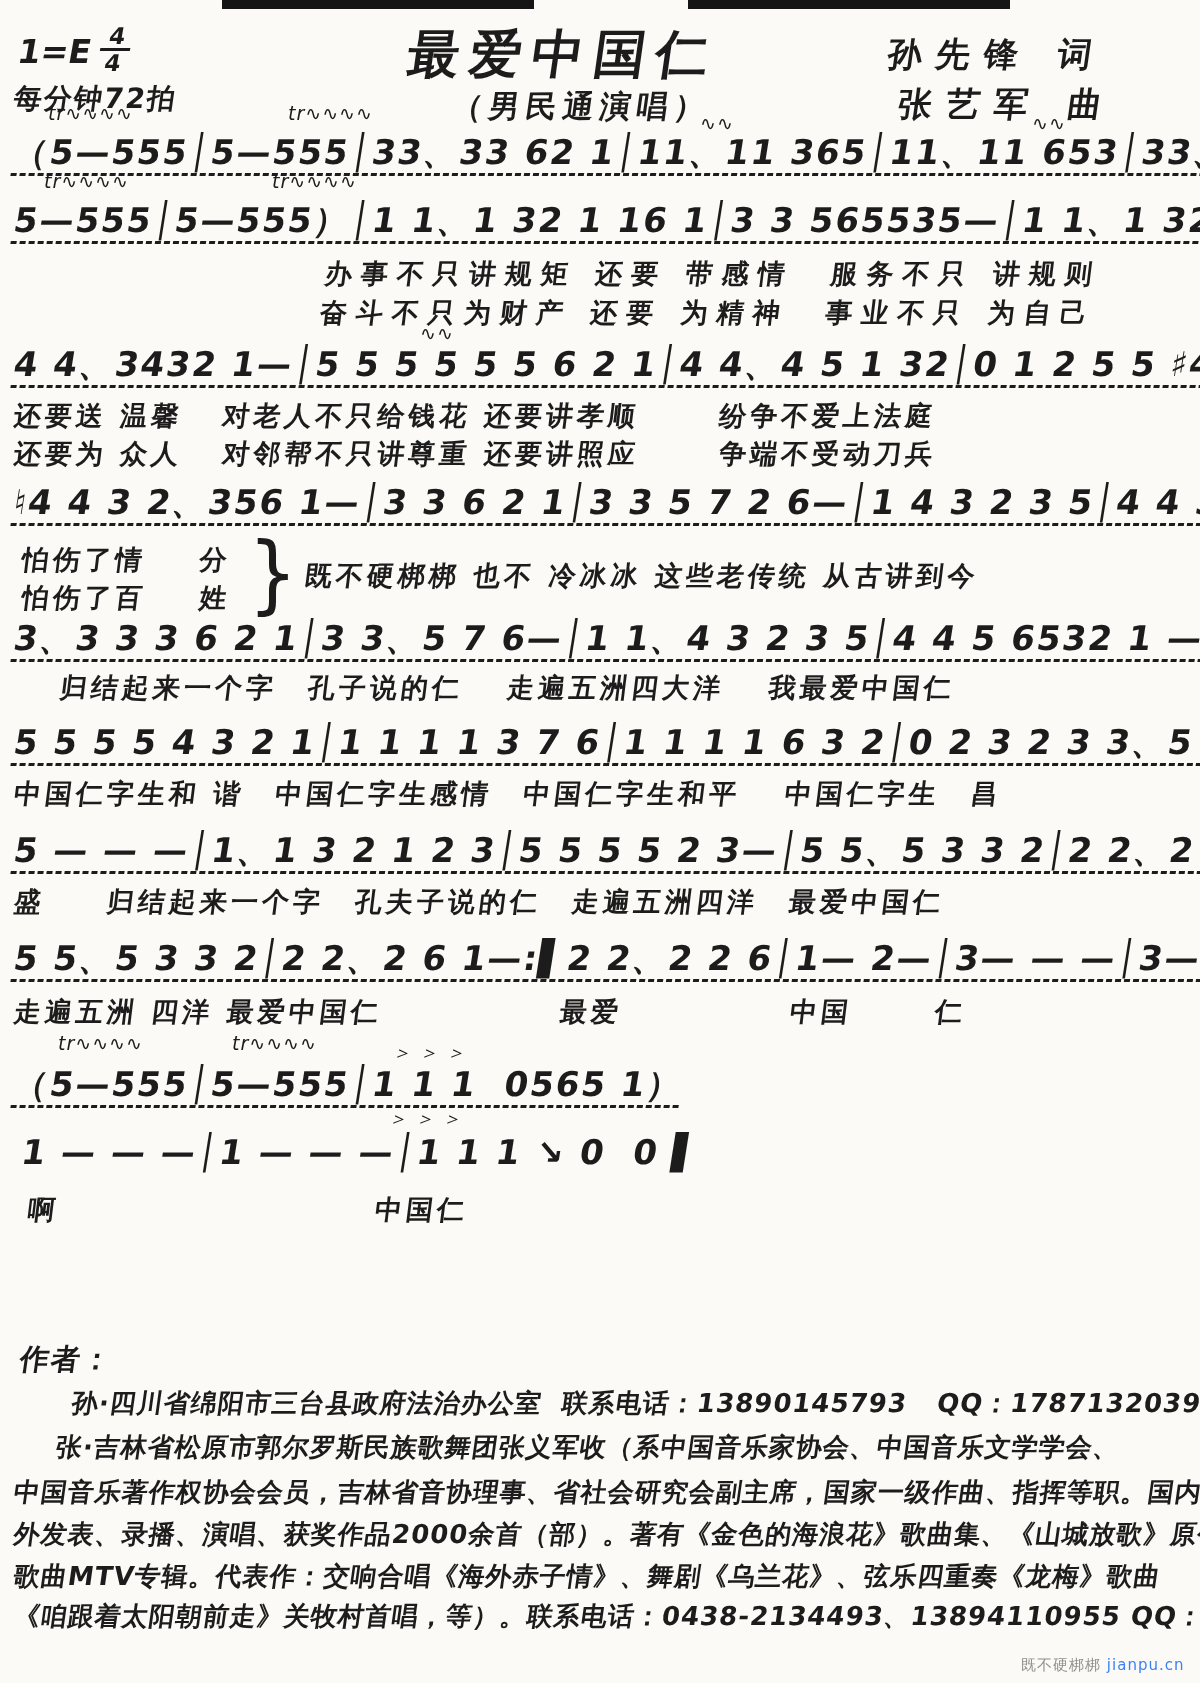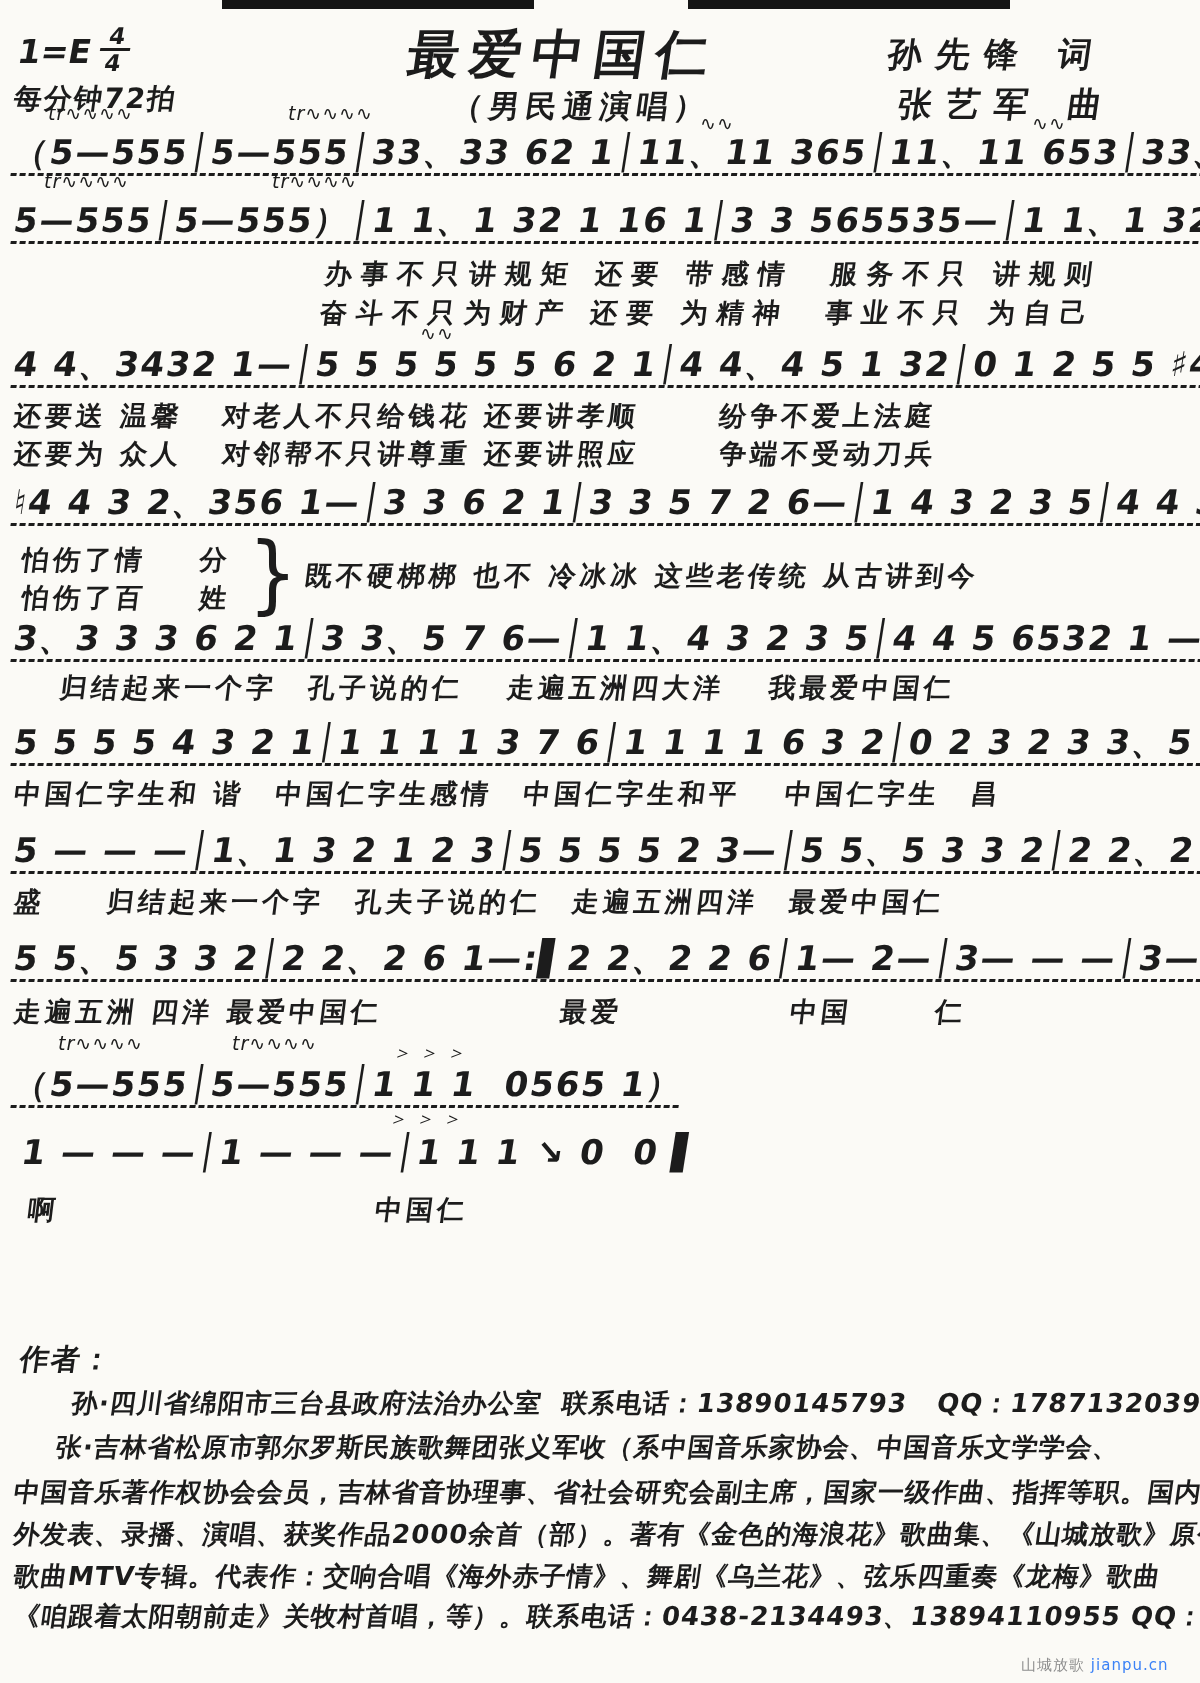--- a/index.html
+++ b/index.html
@@ -100,16 +100,16 @@
 
   <div class="abs authors-label" style="left:20px;top:1340px;">作者：</div>
   <div class="abs footer-line" style="left:72px;top:1386px;">孙·四川省绵阳市三台县政府法治办公室  联系电话：13890145793   QQ：1787132039</div>
   <div class="abs footer-line" style="left:56px;top:1430px;">张·吉林省松原市郭尔罗斯民族歌舞团张义军收（系中国音乐家协会、中国音乐文学学会、</div>
   <div class="abs footer-line" style="left:14px;top:1475px;">中国音乐著作权协会会员，吉林省音协理事、省社会研究会副主席，国家一级作曲、指挥等职。国内</div>
   <div class="abs footer-line" style="left:14px;top:1517px;">外发表、录播、演唱、获奖作品2000余首（部）。著有《金色的海浪花》歌曲集、《山城放歌》原创</div>
   <div class="abs footer-line" style="left:14px;top:1559px;">歌曲MTV专辑。代表作：交响合唱《海外赤子情》、舞剧《乌兰花》、弦乐四重奏《龙梅》歌曲</div>
   <div class="abs footer-line" style="left:14px;top:1599px;">《咱跟着太阳朝前走》关牧村首唱，等）。联系电话：0438-2134493、13894110955 QQ：2239172106</div>
 
   <div class="abs watermark" style="left:998px;top:1638px;">
-    <span class="wm-site">山城放歌 </span><span class="wm-url">jianpu.cn</span>
+    <span class="wm-site">既不硬梆梆 </span><span class="wm-url">jianpu.cn</span>
   </div>
 
 </div>
 
 </body></html>

